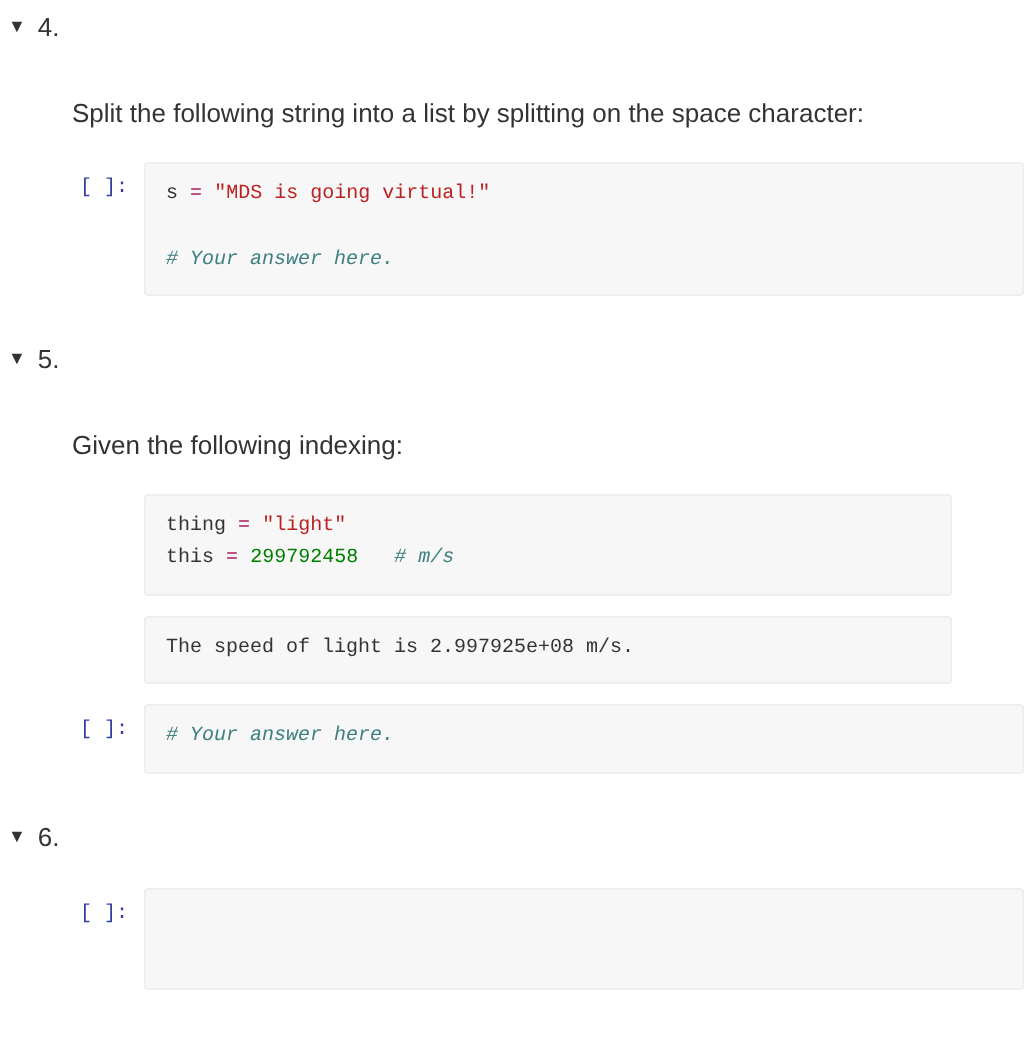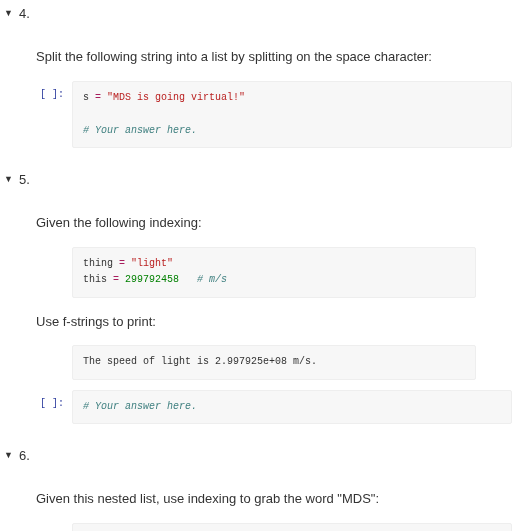--- a/index.html
+++ b/index.html
@@ -102,41 +102,39 @@
   </div>
   <div class="sec-body">
     <div class="prose">Given the following indexing:</div>
 
     <div class="cell" style="margin-left:-36px;">
       <div class="prompt"></div>
       <div class="code" style="margin-left:36px;"><span class="c-var">thing</span> <span class="c-op">=</span> <span class="c-str">"light"</span>
 <span class="c-var">this</span> <span class="c-op">=</span> <span class="c-num">299792458</span>   <span class="c-com"># m/s</span></div>
     </div>
 
-    <div class="prose">Use f-strings to print:</div>
 
     <div class="cell" style="margin-left:-36px;">
       <div class="prompt"></div>
       <div class="code" style="margin-left:36px;"><span>The speed of light is 2.997925e+08 m/s.</span></div>
     </div>
 
     <div class="cell">
       <div class="prompt">[ ]:</div>
       <div class="code"><span class="c-com"># Your answer here.</span></div>
     </div>
   </div>
 </div>
 
 <div class="section">
   <div class="sec-header">
     <span class="caret">▼</span>
     <span class="sec-title">6.</span>
   </div>
   <div class="sec-body">
-    <div class="prose">Given this nested list, use indexing to grab the word "MDS":</div>
     <div class="cell">
       <div class="prompt">[ ]:</div>
       <div class="code">  
 
 </div>
     </div>
   </div>
 </div>
 
 </body></html>

